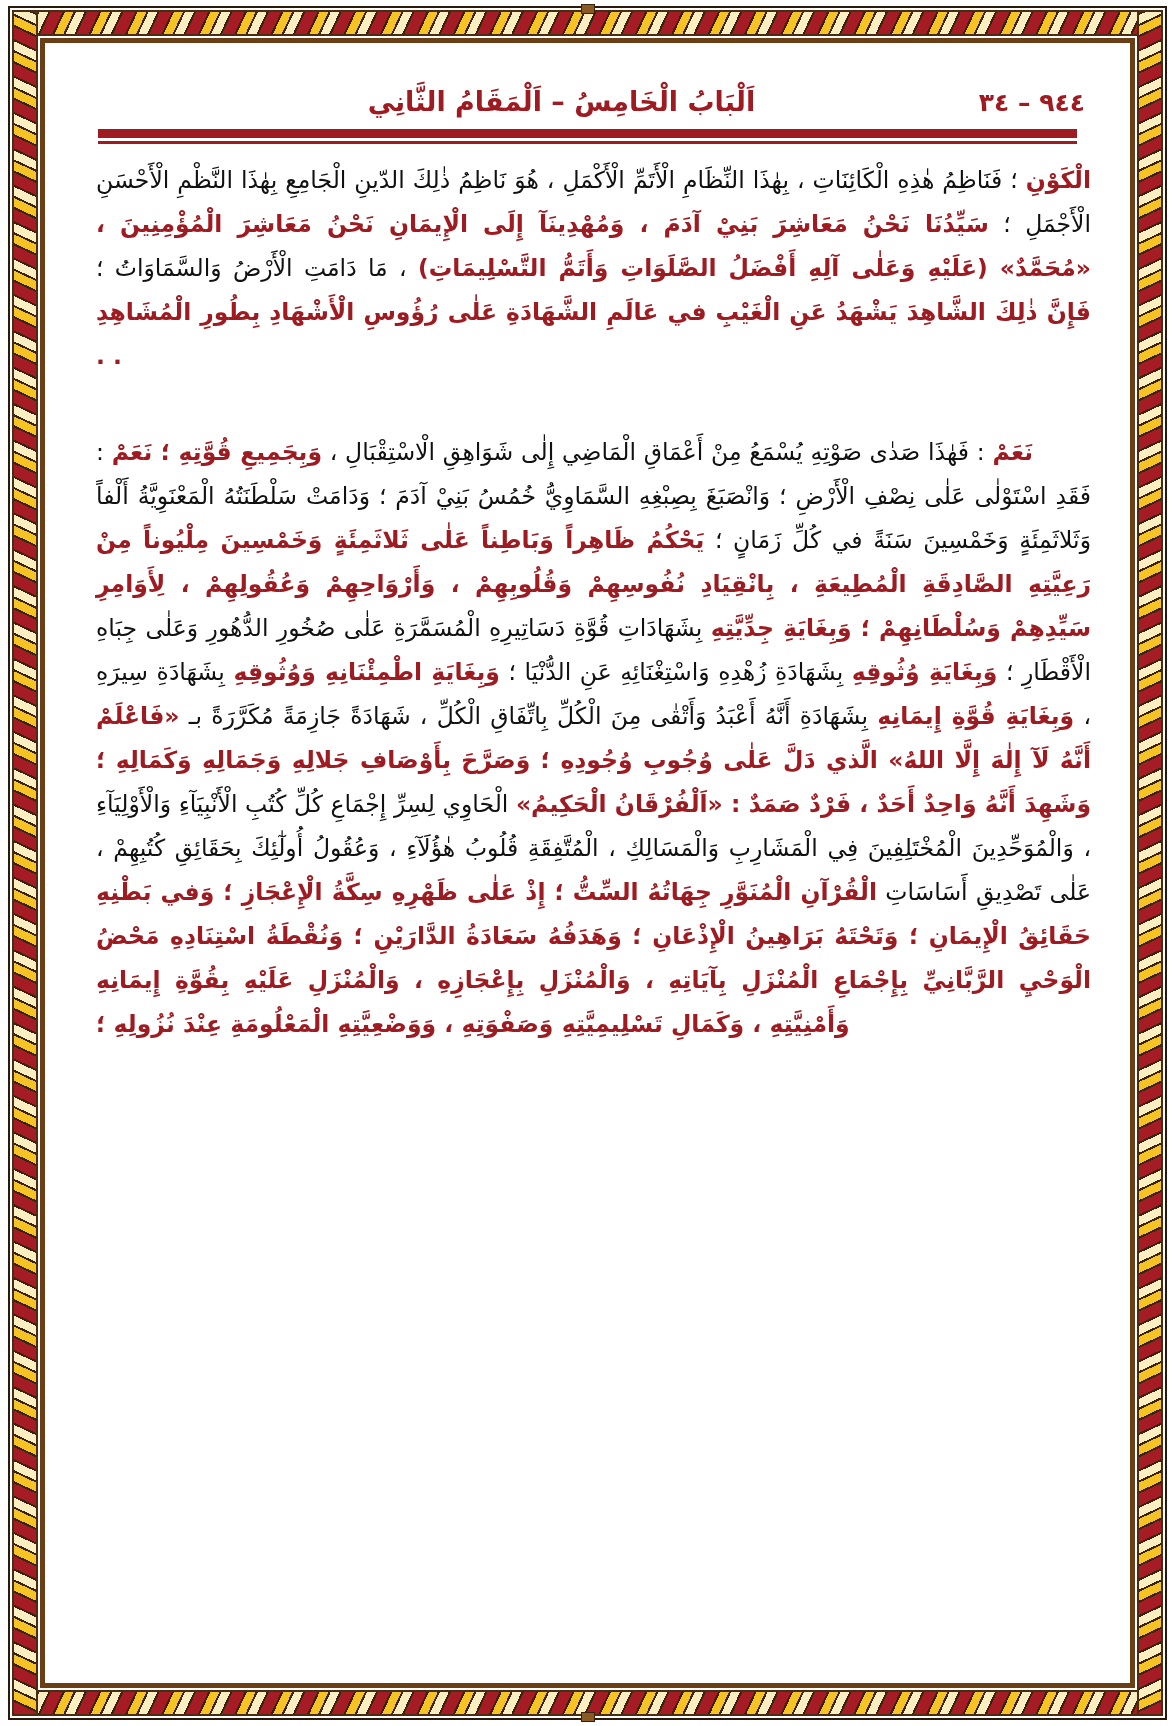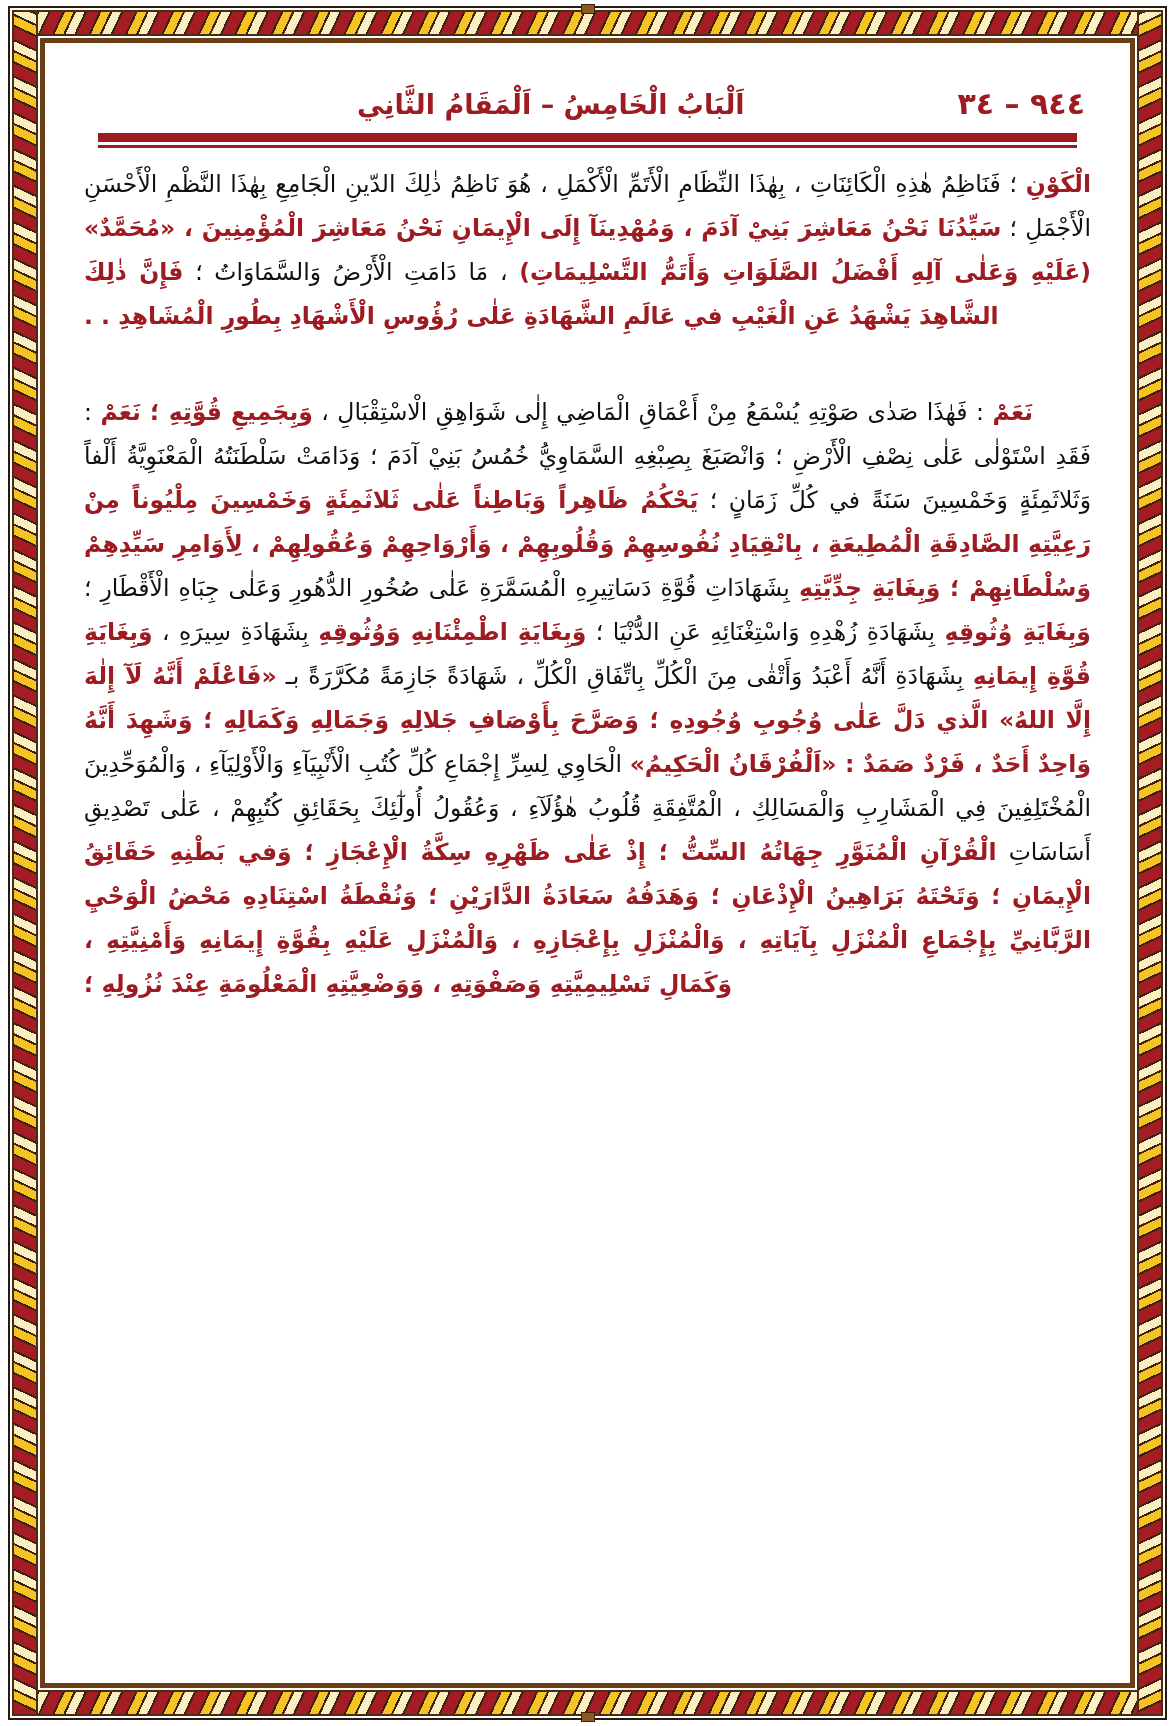--- a/index.html
+++ b/index.html
@@ -129,21 +129,21 @@
     font-weight: bold;
     font-family: "DejaVu Sans", "Liberation Sans", sans-serif;
     letter-spacing: 0px;
     white-space: nowrap;
     flex: 1;
     text-align: center;
     margin-right: -60px;
   }
   .page-ref {
     color: #9e1b22;
-    font-size: 30px;
+    font-size: 25px;
     font-weight: bold;
     direction: rtl;
     unicode-bidi: bidi-override;
     white-space: nowrap;
     padding-left: 6px;
   }
 
   .rule-wrap {
     padding: 10px 26px 0 26px;
   }
@@ -167,21 +167,21 @@
     font-size: 23.5px;
     line-height: 44px;
     color: #111111;
     font-family: "DejaVu Sans", "Liberation Sans", sans-serif;
   }
   .body-text p {
     margin: 0 0 0 0;
     text-align: justify;
     text-align-last: justify;
   }
-  .body-text p.tail-right { text-align-last: left; }
+  .body-text p.tail-right { text-align-last: left; margin-left: 12px; }
   .body-text p.indent { text-indent: 58px; }
   .gap { height: 26px; }
 
   .r { color: #9e1b22; font-weight: bold; }
   .k { color: #111111; }
 </style>
 </head>
 <body>
 
 <div class="page">

